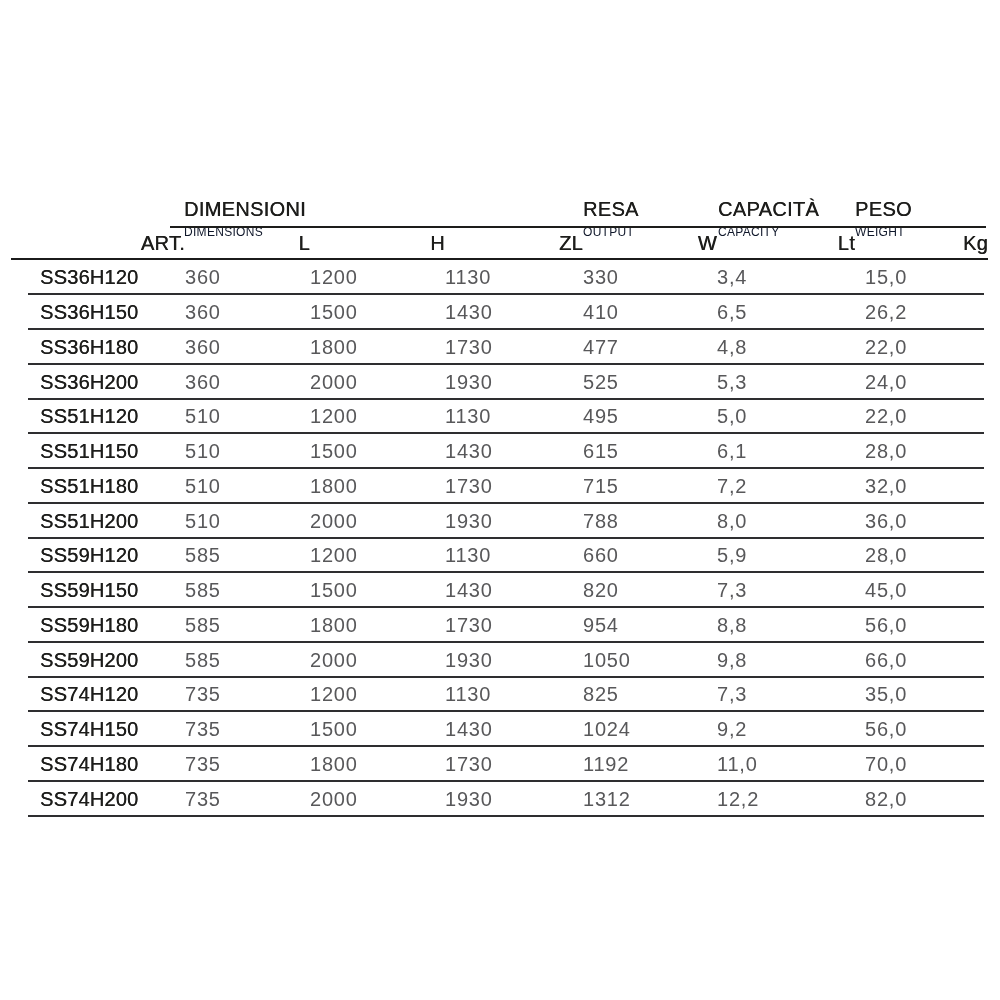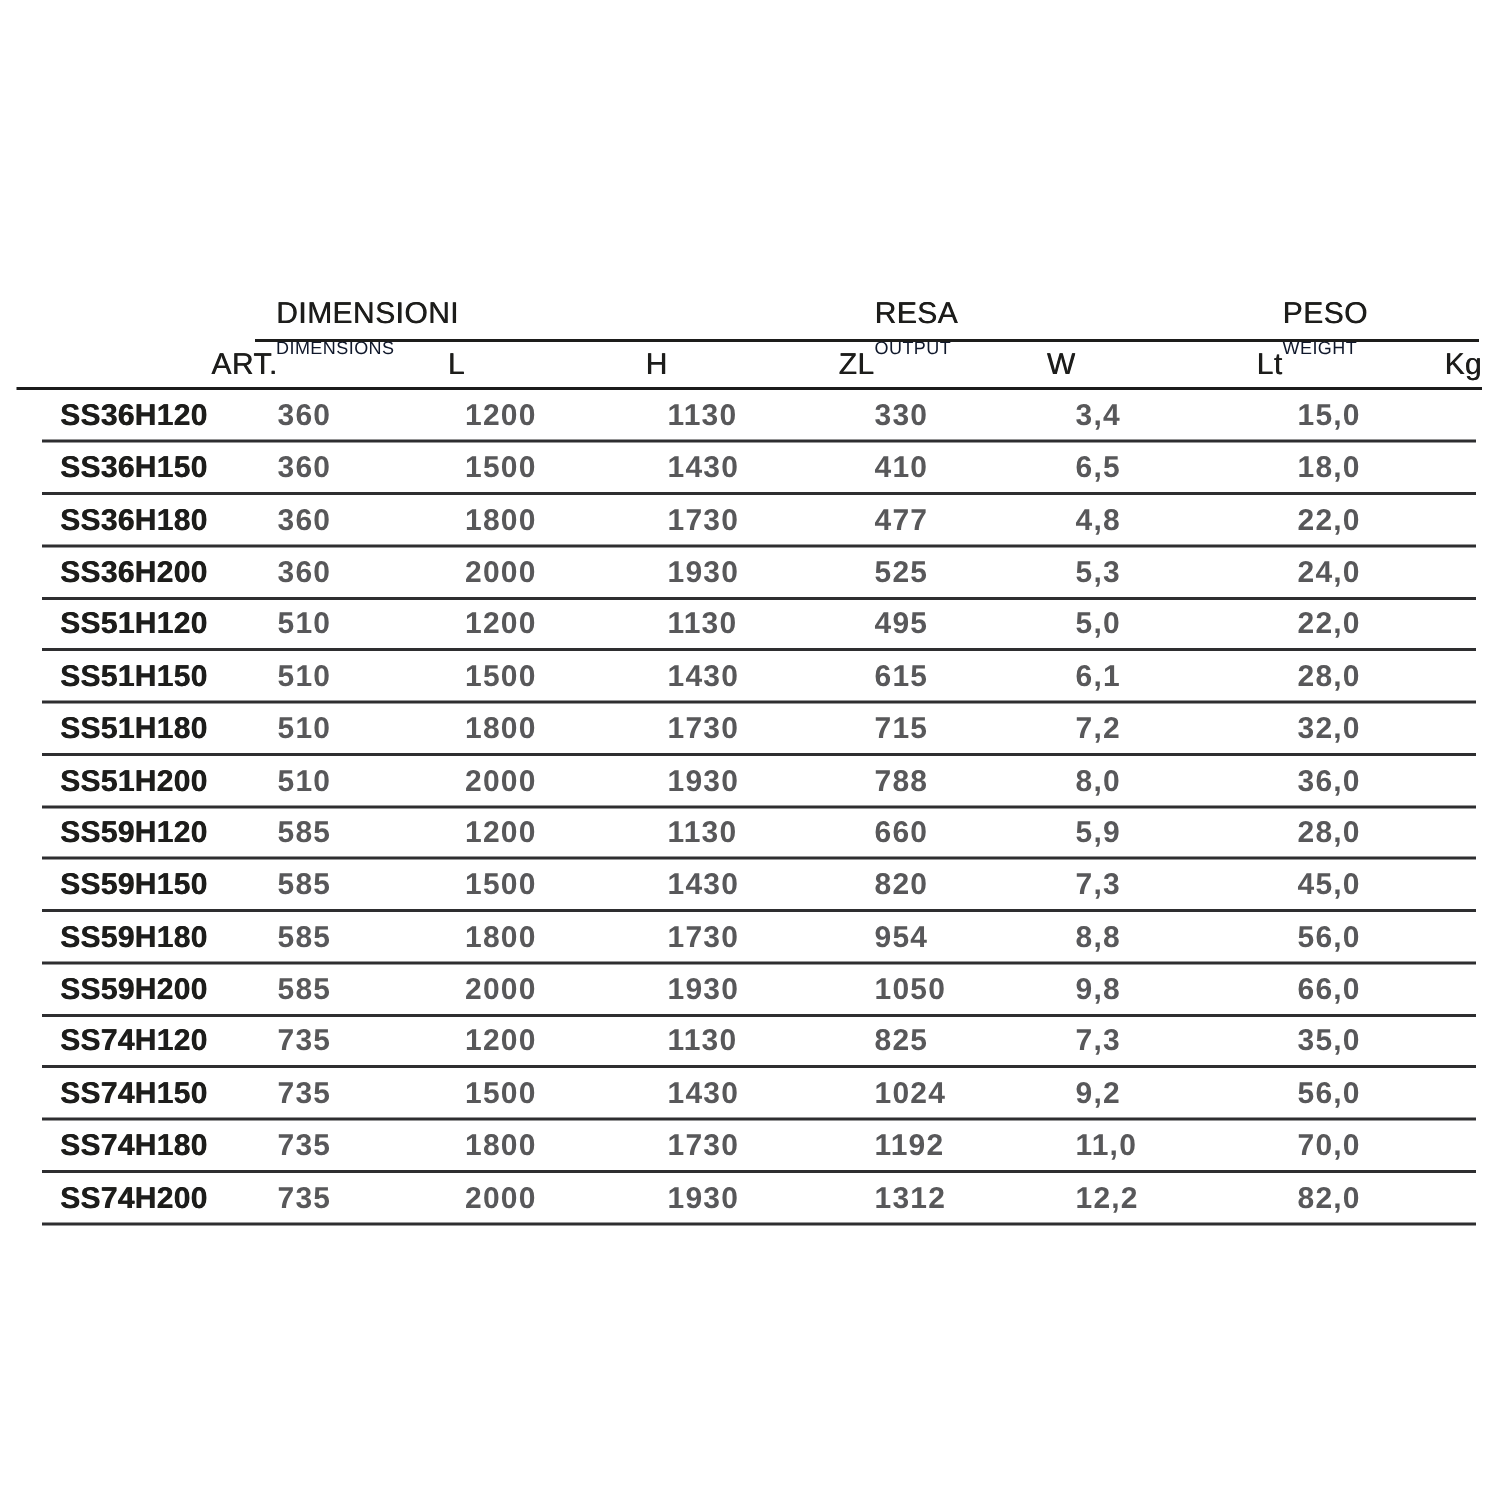--- a/index.html
+++ b/index.html
@@ -54,21 +54,20 @@
   .c-h  { width:135px; }
   .c-zl { width:138px; }
   .c-w  { width:134px; }
   .c-lt { width:138px; }
   .c-kg-sub { width:133px; }
   .c-kg-row { width:129px;margin-left:10px; }
   
   .tbody {
     position:absolute; left:28px; top:260.5px;
     width:956px;
-    font-weight:bold;
   }
   .data-row {
     display:flex; align-items:center;
     height:34.75px;
     border-bottom:2px solid #2e2e30;
     box-sizing:border-box;
     padding-top:2px;
   }
   .data-row .cell {
     font-size:20px; color:#58585a;
@@ -84,20 +83,24 @@
 
 <div class="page">
 
   <div class="group g-dim">
     <div class="g-title">DIMENSIONI</div>
     <div class="g-sub">DIMENSIONS</div>
   </div>
   <div class="group g-resa">
     <div class="g-title">RESA</div>
     <div class="g-sub">OUTPUT</div>
+  </div>
+  <div class="group g-cap">
+    <div class="g-title">CAPACITÀ</div>
+    <div class="g-sub">CAPACITY</div>
   </div>
   <div class="group g-peso">
     <div class="g-title">PESO</div>
     <div class="g-sub">WEIGHT</div>
   </div>
 
   <div class="group-underline"></div>
 
   <div class="subheader">
     <div class="cell sub-art">ART.</div>
@@ -120,21 +123,21 @@
       <div class="cell c-kg-row">15,0</div>
     </div>
 
     <div class="data-row">
       <div class="cell row-art art-val">SS36H150</div>
       <div class="cell c-l">360</div>
       <div class="cell c-h">1500</div>
       <div class="cell c-zl">1430</div>
       <div class="cell c-w">410</div>
       <div class="cell c-lt">6,5</div>
-      <div class="cell c-kg-row">18,0</div>
+      <div class="cell c-kg-row">26,2</div>
     </div>
 
     <div class="data-row">
       <div class="cell row-art art-val">SS36H180</div>
       <div class="cell c-l">360</div>
       <div class="cell c-h">1800</div>
       <div class="cell c-zl">1730</div>
       <div class="cell c-w">477</div>
       <div class="cell c-lt">4,8</div>
       <div class="cell c-kg-row">22,0</div>

